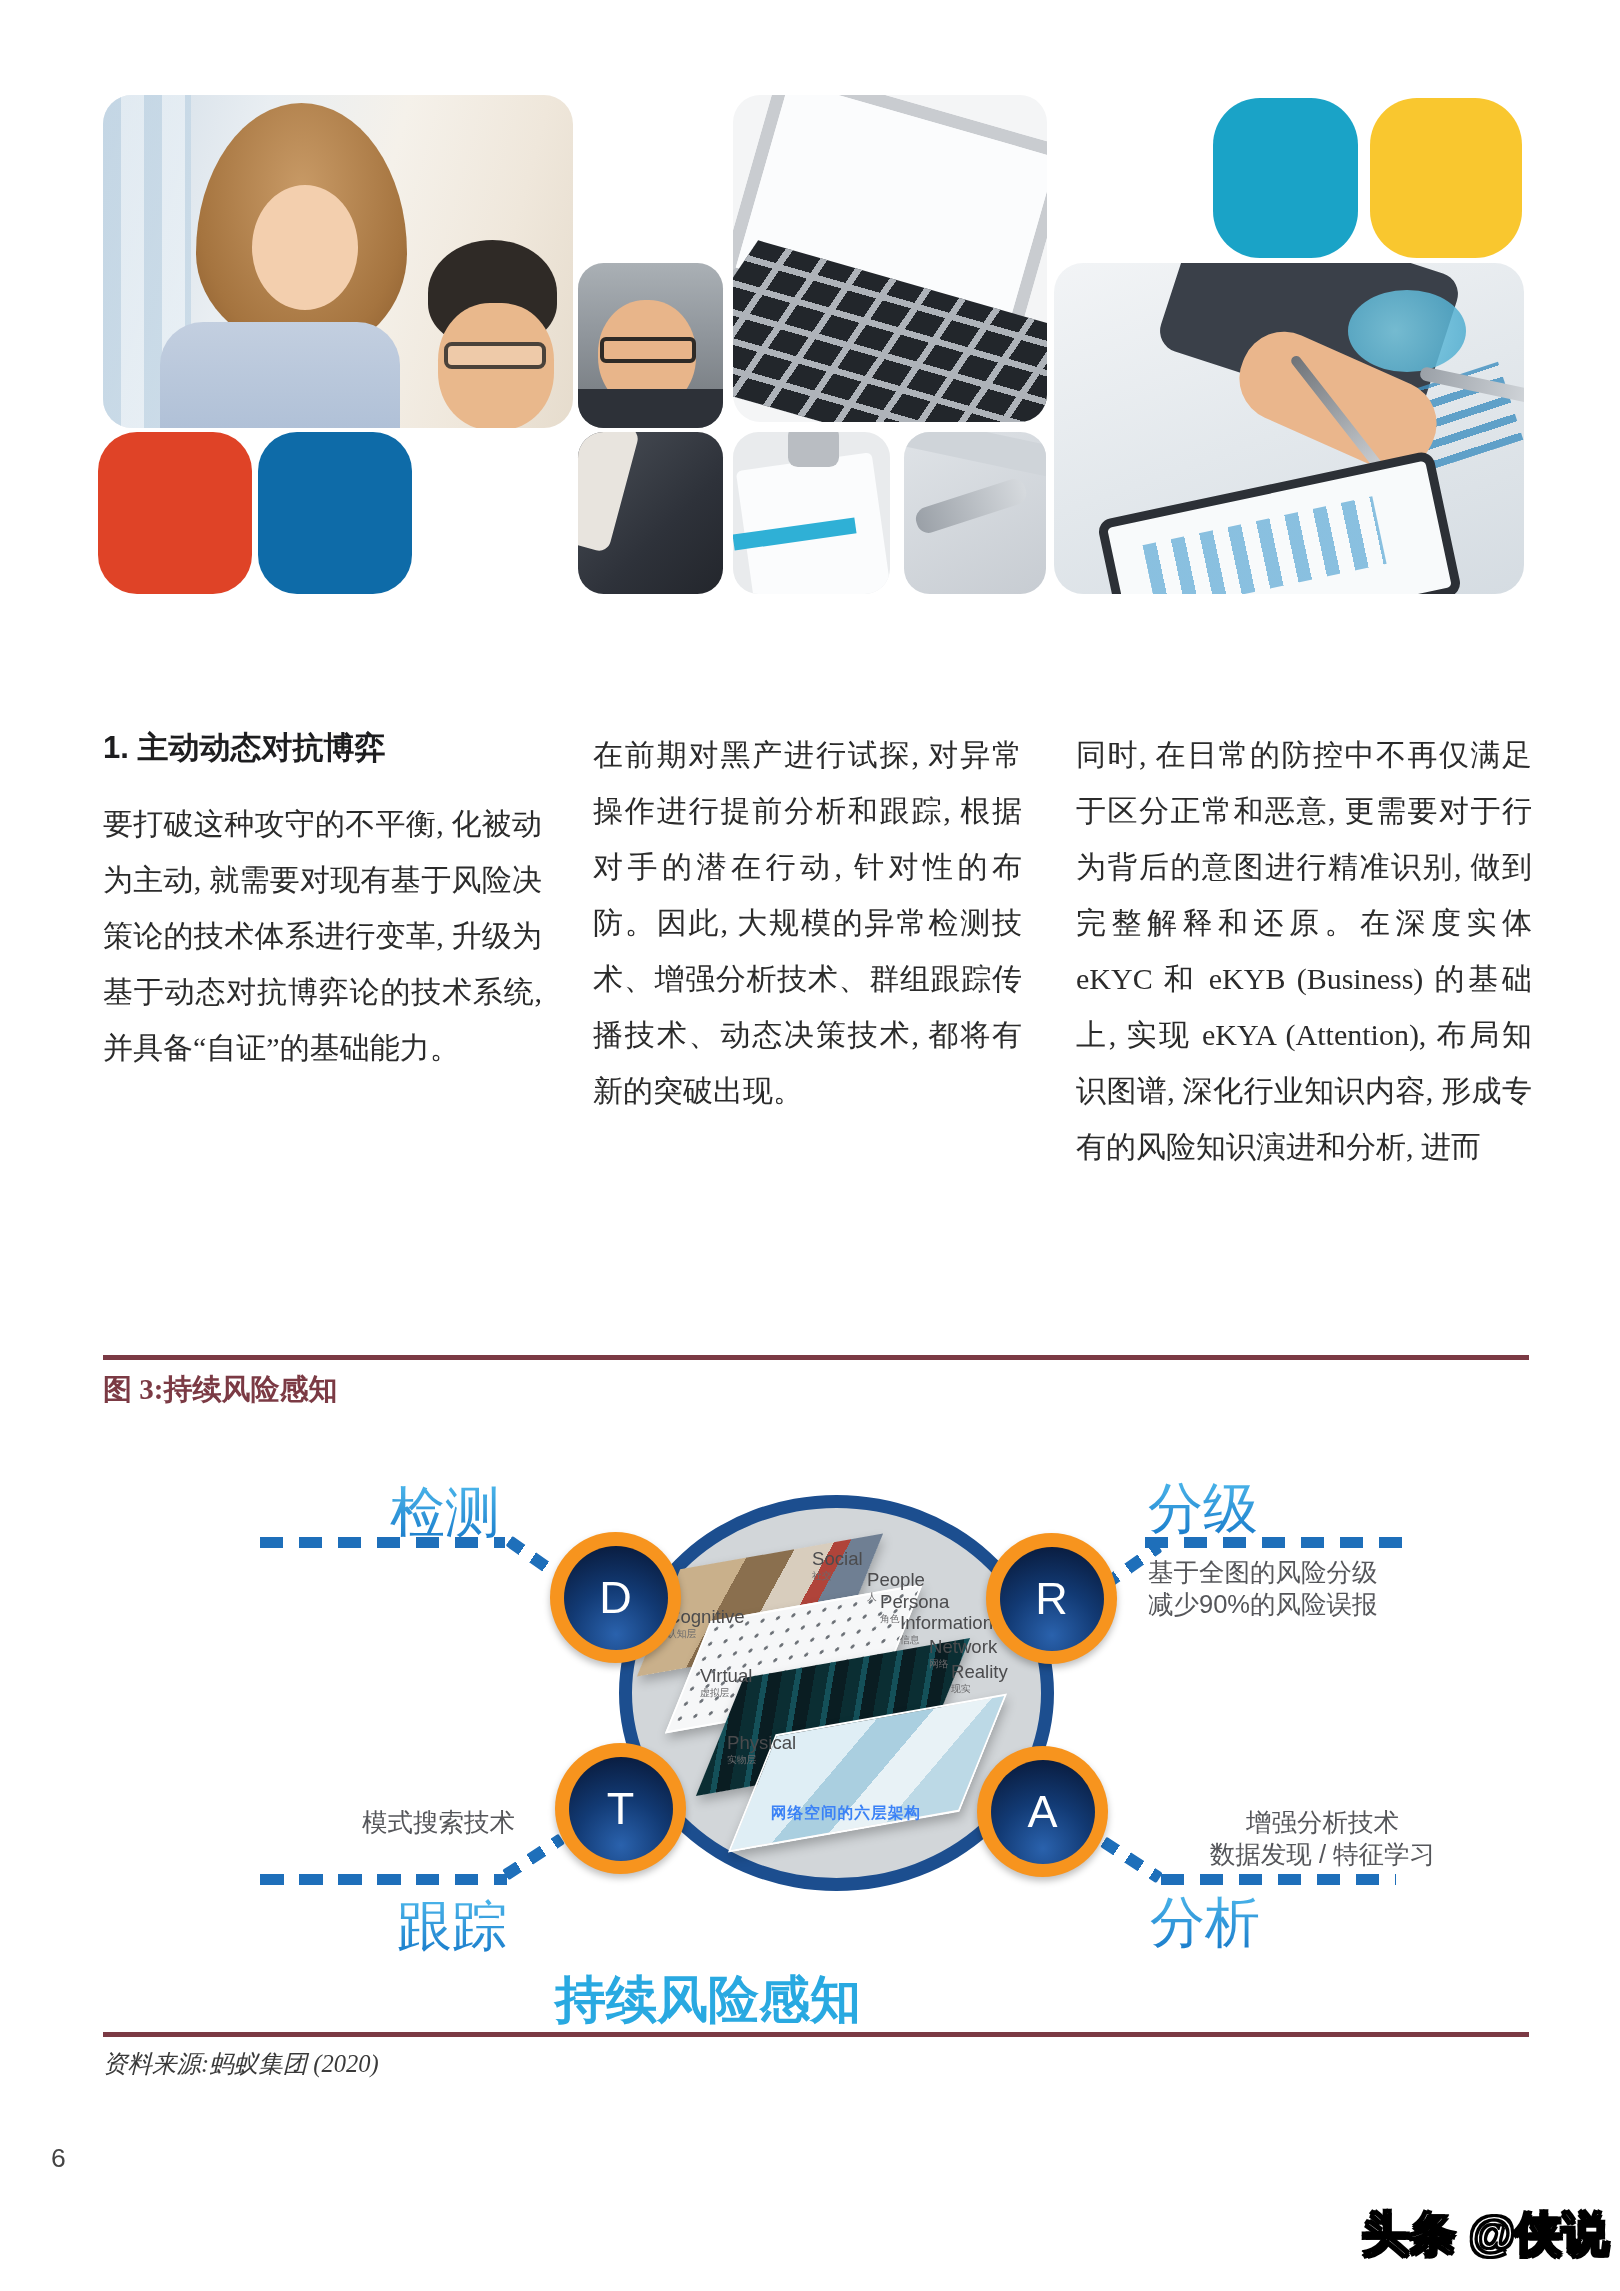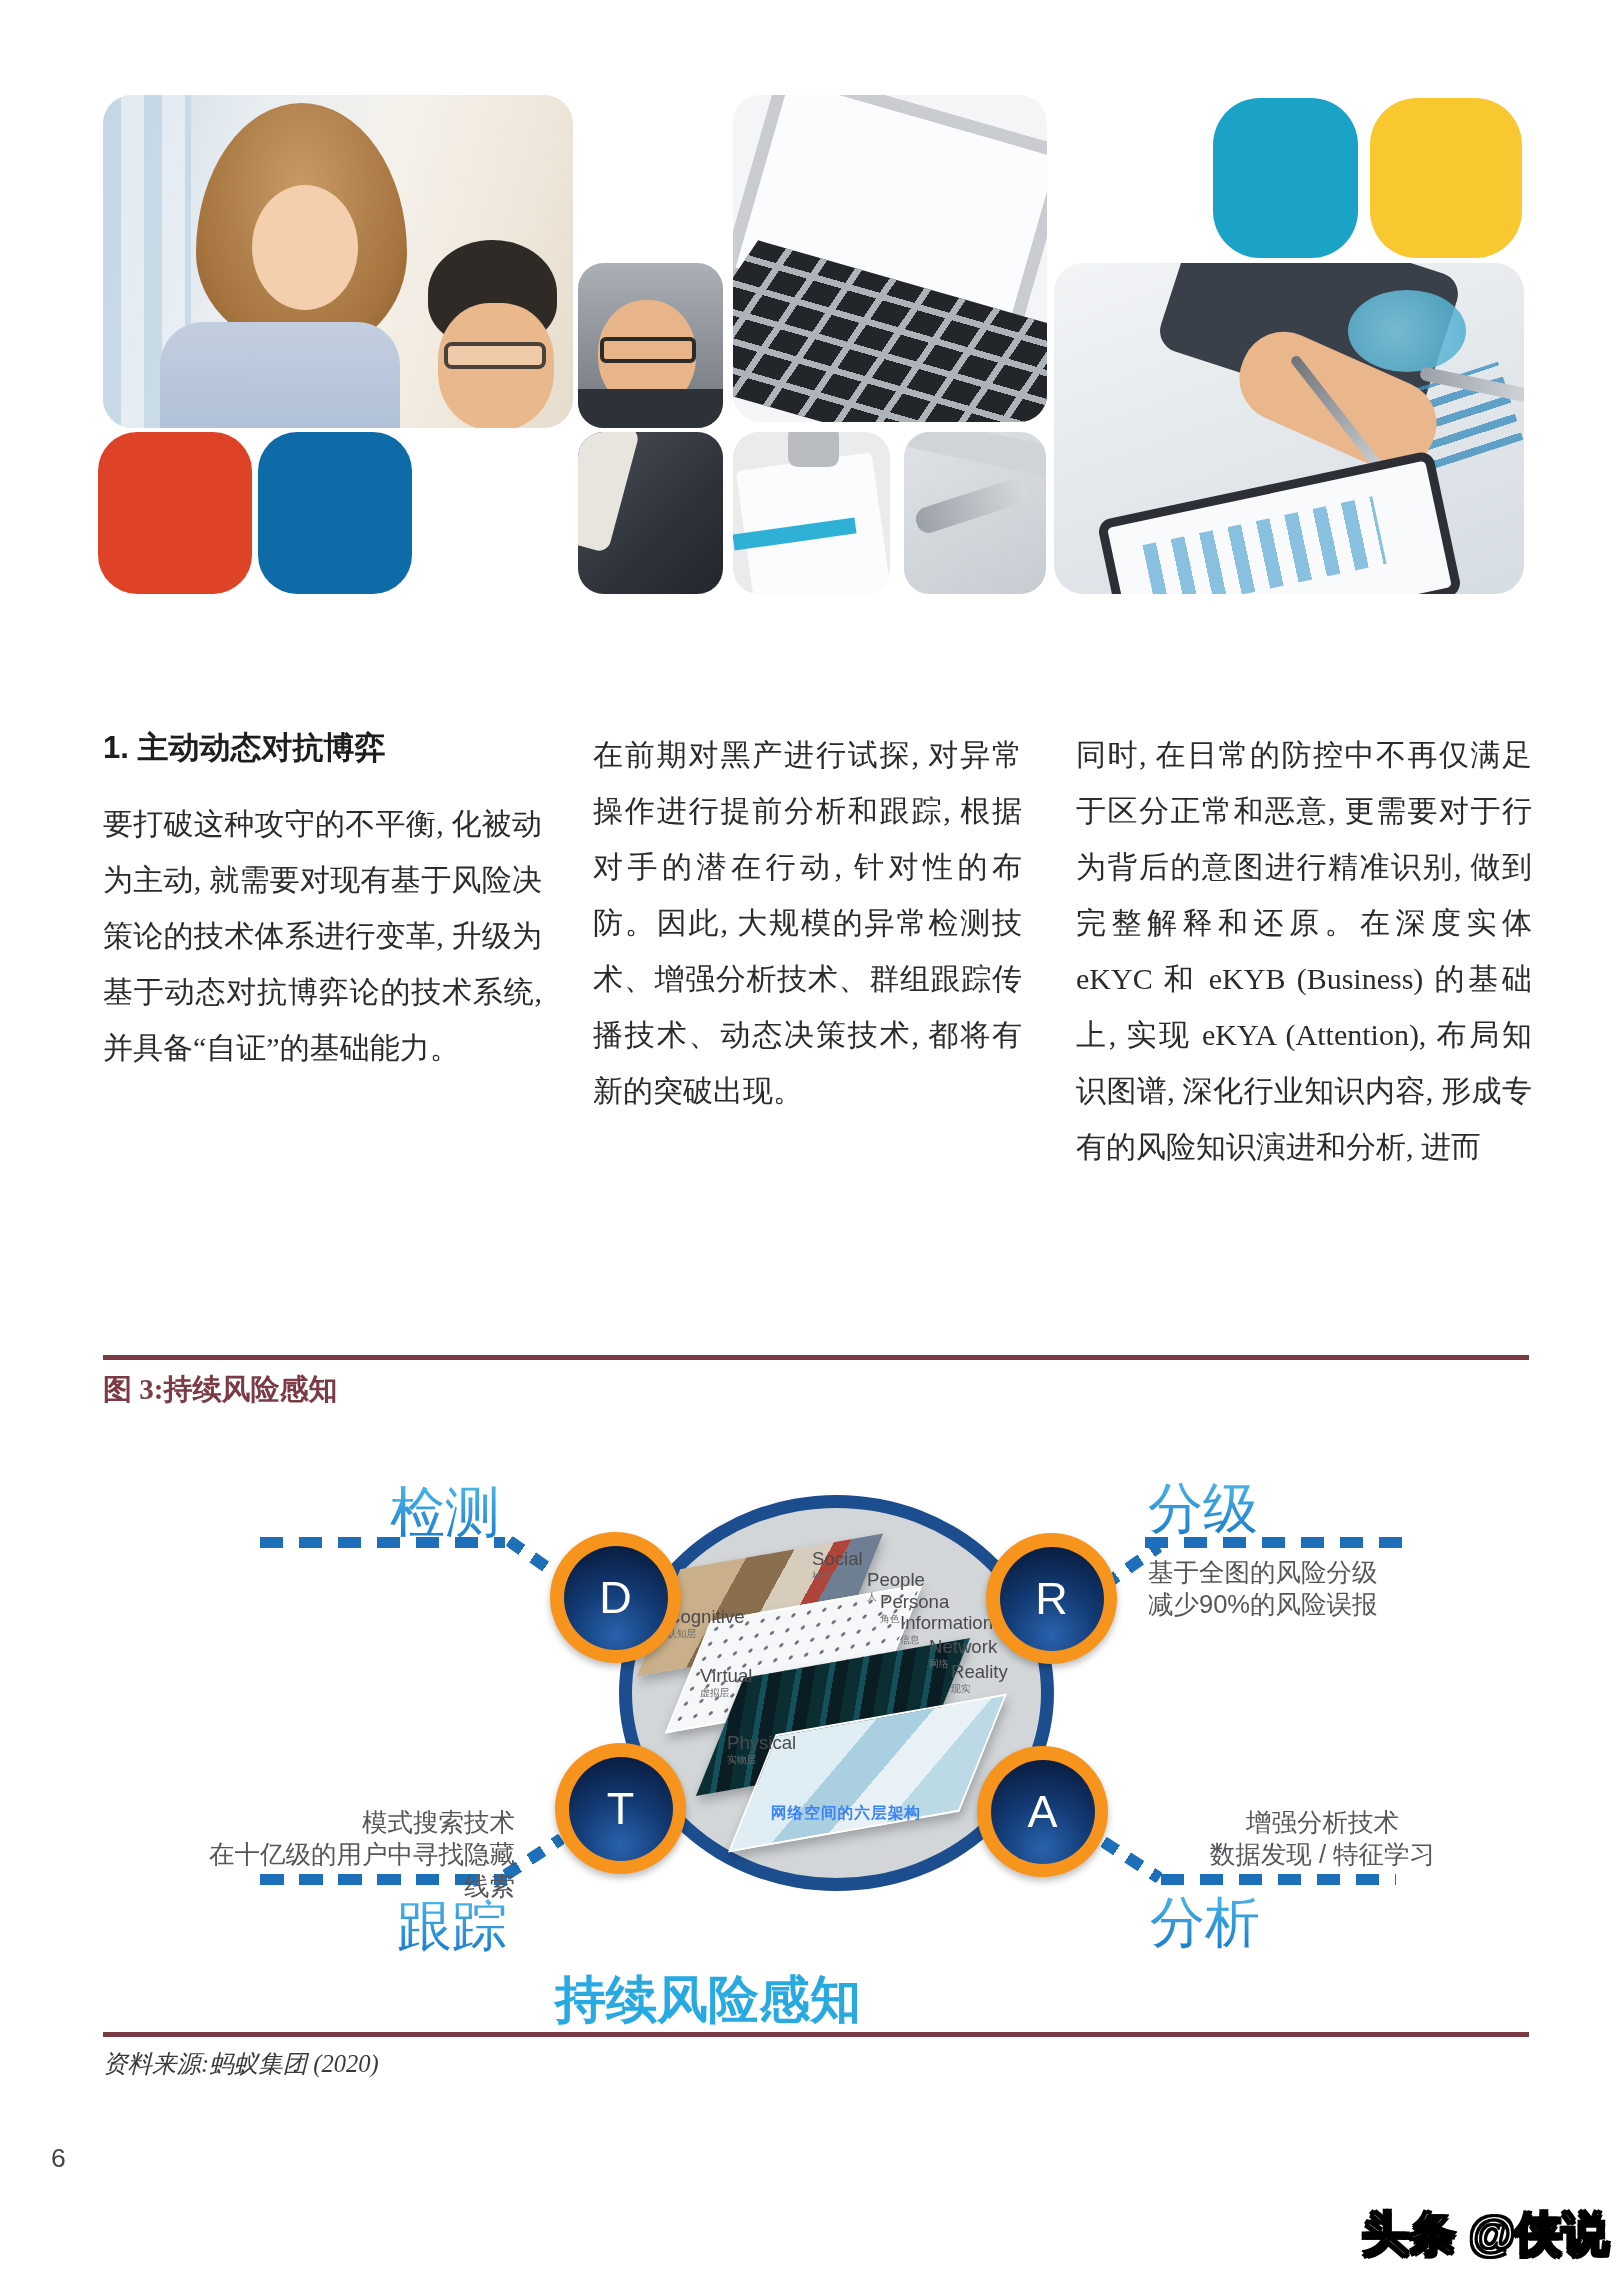--- a/index.html
+++ b/index.html
@@ -247,21 +247,20 @@
   </div>
   <div class="abs node node-r">
       <div class="inner">R</div>
     </div>
 
   <div class="abs qlabel q3-label">跟踪</div>
   <div class="abs dashline d3"></div>
   <div class="abs diag g3"></div>
   <div class="abs qcap q3-cap">
     <div>模式搜索技术</div>
-    <div>在十亿级的用户中寻找隐藏线索</div>
   </div>
   <div class="abs node node-t">
       <div class="inner">T</div>
     </div>
 
   <div class="abs qlabel q4-label">分析</div>
   <div class="abs dashline d4"></div>
   <div class="abs diag g4"></div>
   <div class="abs qcap q4-cap">
     <div>增强分析技术</div>

